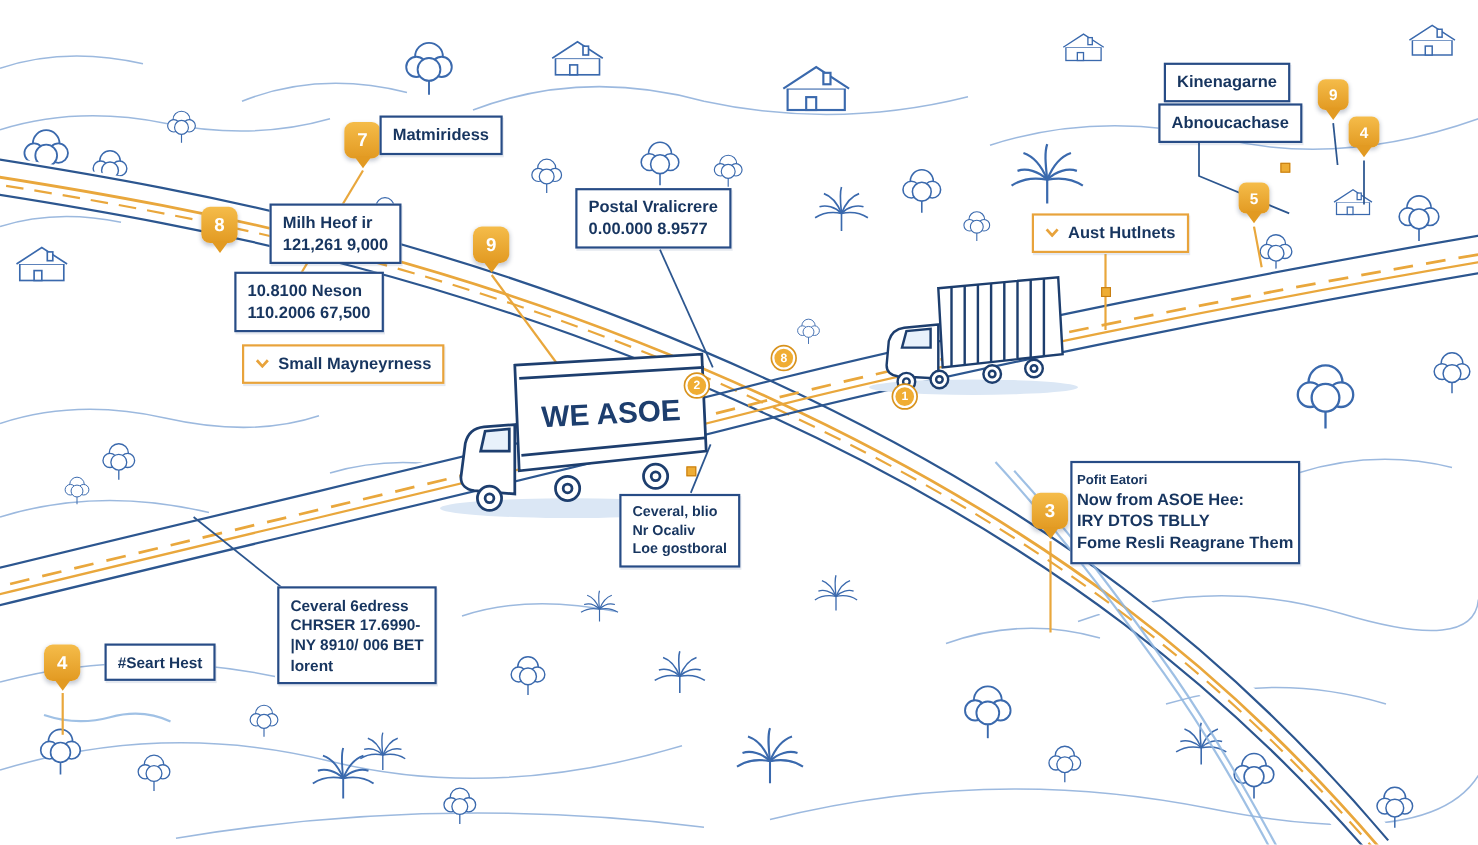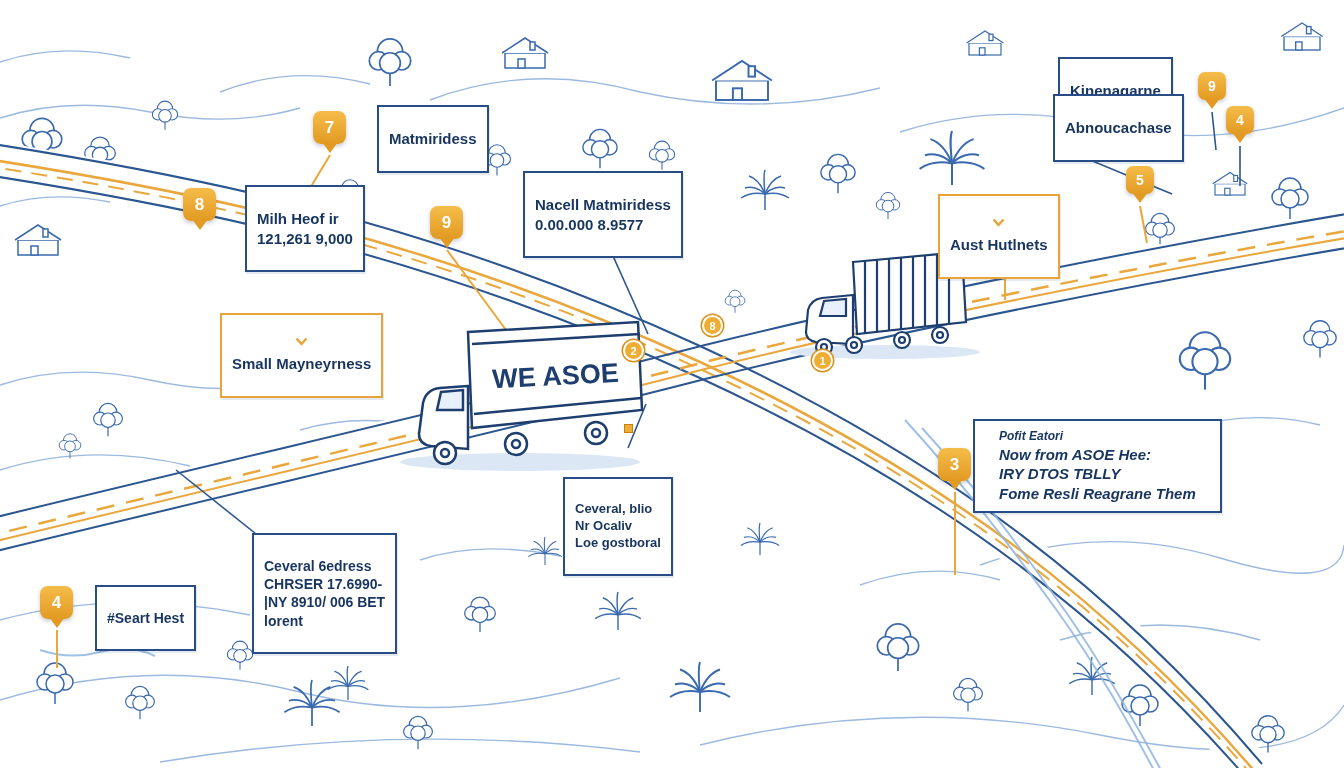--- a/index.html
+++ b/index.html
@@ -24,25 +24,25 @@
          background:#f0ad33; border:2px solid #fff; color:#fff;
          font-size:11px; font-weight:700; display:flex; align-items:center;
          justify-content:center; box-shadow:0 0 0 1.5px #d8921c; z-index:4; cursor:pointer; }
 
   .node { position:absolute; width:9px; height:9px; background:#eead35;
          border:1.5px solid #c87f12; z-index:4; }
 
   
   .label-box { position:absolute; background:#fff; border:2px solid #274c86;
          color:#17355f; font-weight:700; font-size:15px; line-height:1.3;
-         padding:22px 10px; z-index:6; box-shadow:1px 2px 0 rgba(39,76,134,.12); }
+         padding:6px 10px; z-index:6; box-shadow:1px 2px 0 rgba(39,76,134,.12); }
   .label-box .ln { white-space:nowrap; }
   .label-box .sm-ln { font-size:12px; font-weight:600; white-space:nowrap; }
   .label-box.accent { border-color:#e8a33b; display:flex; align-items:center;
-         gap:8px; cursor:pointer;flex-direction:column; }
+         gap:8px; cursor:pointer; }
   .label-box.f13 { font-size:13px; }
   .label-box.f14 { font-size:14px; }
   .chev { display:inline-flex; align-items:center; }
 </style>
 </head>
 <body>
 
 <div class="scene">
 
   <svg class="bg" width="1344" height="768" viewBox="0 0 1344 768">
@@ -228,68 +228,72 @@
   <div class="pin" style="left:40px;top:586px;">4</div>
 
   <div class="badge" style="left:702px;top:315px;">8</div>
   <div class="badge" style="left:812px;top:350px;">1</div>
   <div class="badge" style="left:623px;top:340px;">2</div>
 
   <div class="node" style="left:1164px;top:148px;"></div>
   <div class="node" style="left:1001px;top:261px;"></div>
   <div class="node" style="left:624px;top:424px;"></div>
 
-  <div class="label-box" style="left:345px;top:105px;margin-left:32px;">
+  <div class="label-box" style="left:345px;top:105px;">
     <div class="ln">Matmiridess</div>
   </div>
 
   <div class="label-box" style="left:213px;top:185px;margin-left:32px;">
     <div class="ln">Milh Heof ir</div>
     <div class="ln">121,261 9,000</div>
   </div>
 
+  <div class="label-box" style="left:213px;top:247px;">
+    <div class="ln">10.8100 Neson</div>
+    <div class="ln">110.2006 67,500</div>
+  </div>
 
   <div class="label-box accent" style="left:220px;top:313px;text-align:right;">
     <span class="chev">
       <svg width="13" height="9" viewBox="0 0 13 9">
           <polyline points="1.5,1.5 6.5,7 11.5,1.5" stroke="#e8a33b" stroke-width="2.5" fill="none"></polyline>
         </svg>
     </span>
     <span class="ln">Small Mayneyrness</span>
   </div>
 
   <div class="label-box" style="left:523px;top:171px;">
-    <div class="ln">Nacell Matmiridess</div>
+    <div class="ln">Postal Vralicrere</div>
     <div class="ln">0.00.000 8.9577</div>
   </div>
 
   <div class="label-box accent" style="left:938px;top:194px;">
     <span class="chev">
       <svg width="13" height="9" viewBox="0 0 13 9">
           <polyline points="1.5,1.5 6.5,7 11.5,1.5" stroke="#e8a33b" stroke-width="2.5" fill="none"></polyline>
         </svg>
     </span>
     <span class="ln">Aust Hutlnets</span>
   </div>
 
   <div class="label-box" style="left:1058px;top:57px;">
     <div class="ln">Kinenagarne</div>
   </div>
 
   <div class="label-box" style="left:1053px;top:94px;">
     <div class="ln">Abnoucachase</div>
   </div>
 
-  <div class="label-box f13" style="left:563px;top:449px;margin-top:28px;">
+  <div class="label-box f13" style="left:563px;top:449px;">
     <div class="ln">Ceveral, blio</div>
     <div class="ln">Nr Ocaliv</div>
     <div class="ln">Loe gostboral</div>
   </div>
 
-  <div class="label-box" style="left:973px;top:419px;padding:8px 24px;font-style:italic;">
+  <div class="label-box" style="left:973px;top:419px;padding:8px 4px;">
     <div class="sm-ln">Pofit Eatori</div>
     <div class="ln">Now from ASOE Hee:</div>
     <div class="ln">IRY DTOS TBLLY</div>
     <div class="ln">Fome Resli Reagrane Them</div>
   </div>
 
   <div class="label-box f14" style="left:72px;top:585px;margin-left:23px;">
     <div class="ln">#Seart Hest</div>
   </div>
 

